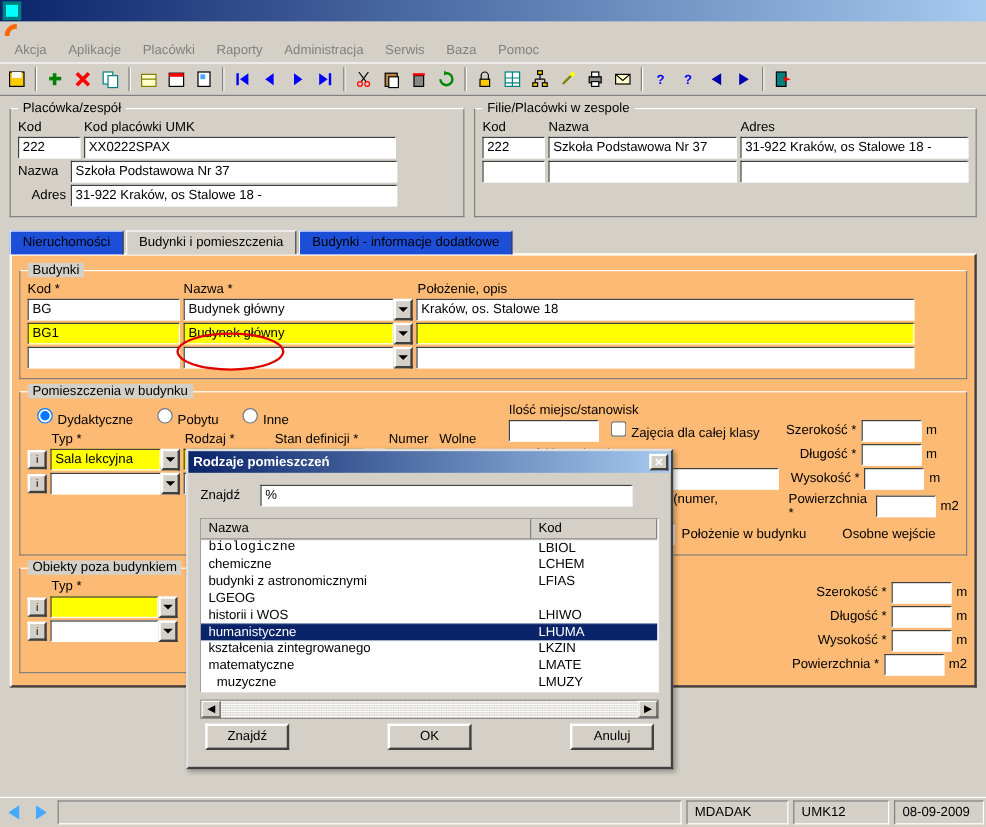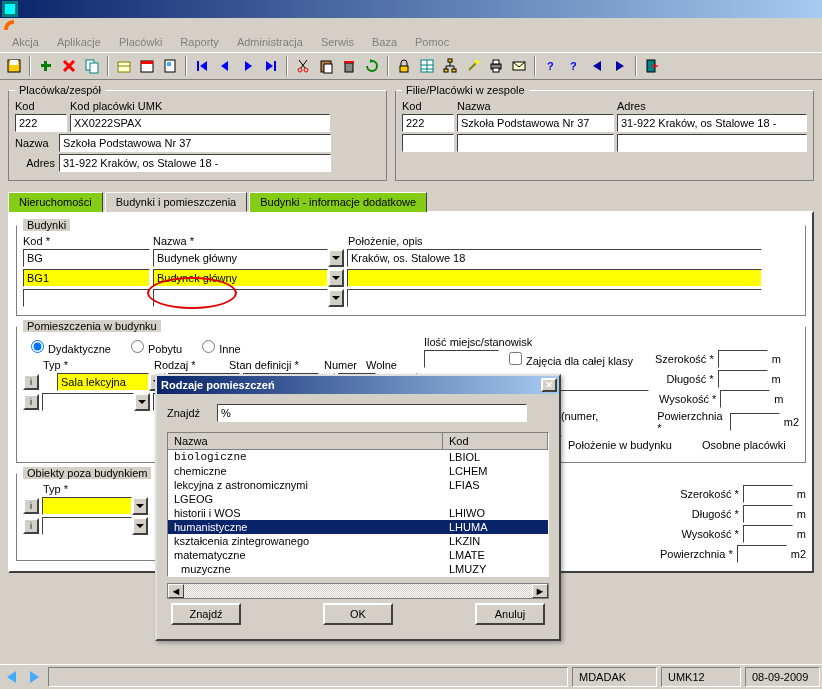--- a/index.html
+++ b/index.html
@@ -27,23 +27,23 @@
 
 .row { display: flex; align-items: center; margin-bottom: 2px; }
 .label { margin-right: 4px; }
 input[type="text"], .textfield { border: 1px solid #808080; border-top-color: #404040; border-left-color: #404040; border-right-color: #fff; border-bottom-color: #fff; background: #fff; height: 18px; padding: 0 3px; font-size: 11px; }
 .yellow { background: #ffff00 !important; }
 
 .top-section { display: flex; gap: 8px; }
 .top-section fieldset { flex: 1; }
 
 .tabs { display: flex; margin-top: 6px; }
-.tab { border: 1px solid #fff; border-right-color: #404040; border-bottom: none; background: #84cc16; padding: 3px 10px; margin-right: 2px; cursor: pointer; position: relative; top: 1px; }
+.tab { border: 1px solid #fff; border-right-color: #404040; border-bottom: none; background: #1d4ed8; padding: 3px 10px; margin-right: 2px; cursor: pointer; position: relative; top: 1px; }
 .tab.active { background: #d4d0c8; border-bottom: 1px solid #d4d0c8; z-index: 2; }
-.tab-content { border: 2px solid; border-color: #fff #404040 #404040 #fff; padding: 6px; background: #ffffff; }
+.tab-content { border: 2px solid; border-color: #fff #404040 #404040 #fff; padding: 6px; background: #fdba74; }
 
 .btn { border: 2px solid; border-color: #fff #404040 #404040 #fff; background: #d4d0c8; padding: 3px 14px; cursor: pointer; min-width: 70px; }
 .small-btn { border: 2px solid; border-color: #fff #404040 #404040 #fff; background: #d4d0c8; width: 16px; height: 16px; display: inline-flex; align-items: center; justify-content: center; cursor: pointer; font-size: 9px; }
 
 .combo { position: relative; display: inline-flex; }
 .combo-arrow { width: 16px; height: 18px; border: 2px solid; border-color: #fff #404040 #404040 #fff; background: #d4d0c8; display: flex; align-items: center; justify-content: center; cursor: pointer; }
 .combo-arrow::after { content: ''; border-left: 4px solid transparent; border-right: 4px solid transparent; border-top: 4px solid #000; }
 
 .radio-row { display: flex; gap: 20px; align-items: center; padding: 4px 8px; }
 input[type="radio"], input[type="checkbox"] { margin-right: 4px; }
@@ -369,21 +369,21 @@
         </div>
         <div class="row" style="padding-left:20px">
           <div style="width:111px"><span>Typ *</span></div>
           <div style="width:75px"><span>Rodzaj *</span></div>
           <div style="width:95px"><span>Stan definicji *</span></div>
           <div style="width:42px"><span>Numer</span></div>
           <span>Wolne</span>
         </div>
         <div class="row">
           <span class="small-btn">i</span>
-          <div class="combo" style="margin-left:18px">
+          <div class="combo" style="margin-left:3px">
             <input type="text" class="textfield yellow" style="width: 92px;" value="Sala lekcyjna">
             <span class="combo-arrow"></span>
           </div>
           <input type="text" class="textfield yellow" style="width: 72px; margin-left: 3px;">
           <div class="combo" style="margin-left:3px">
             <input type="text" class="textfield yellow" style="width: 76px;" value="Zatwierdzony">
             <span class="combo-arrow"></span>
           </div>
           <input type="text" class="textfield yellow" style="width: 38px; margin-left: 3px;">
           <input type="checkbox" style="margin-left: 6px;">
@@ -434,21 +434,21 @@
         <div class="row">
           <span>Opiekun pomieszcz., lokalu (numer, nazwisko)</span>
           <span style="margin-left:20px">Powierzchnia *</span>
           <input type="text" class="textfield" style="width: 50px; margin-left: 4px;">
           <span style="margin-left:4px">m2</span>
         </div>
         <div class="row">
           <input type="text" class="textfield" style="width: 40px;">
           <input type="text" class="textfield" style="width: 95px; margin-left: 3px;">
           <span style="margin-left:6px">Położenie w budynku</span>
-          <span style="margin-left:30px">Osobne placówki</span>
+          <span style="margin-left:30px">Osobne wejście</span>
         </div>
       </div>
     </div>
   </fieldset>
 
   <div class="red-circle" style="left:147px; top:277px; width:90px; height:32px;"></div>
 
   <div style="display:flex; gap:10px;">
     <fieldset style="flex:0 0 380px">
       <legend>Obiekty poza budynkiem</legend>
@@ -537,21 +537,21 @@
       <div id="list-rows">
           <div class="list-row">
             <div style="width: 275px; font-family: Liberation Mono, monospace;">biologiczne</div>
             <div style="flex: 1 1 0%;">LBIOL</div>
           </div>
           <div class="list-row">
             <div style="width: 275px;">chemiczne</div>
             <div style="flex: 1 1 0%;">LCHEM</div>
           </div>
           <div class="list-row">
-            <div style="width: 275px;">lekcyjna z astronomicznymi</div>
+            <div style="width: 275px;">budynki z astronomicznymi</div>
             <div style="flex: 1 1 0%;">LFIAS</div>
           </div>
           <div class="list-row">
             <div style="flex: 1 1 0%;">LGEOG</div>
           </div>
           <div class="list-row">
             <div style="width: 275px;">historii i WOS</div>
             <div style="flex: 1 1 0%;">LHIWO</div>
           </div>
           <div class="list-row selected">

